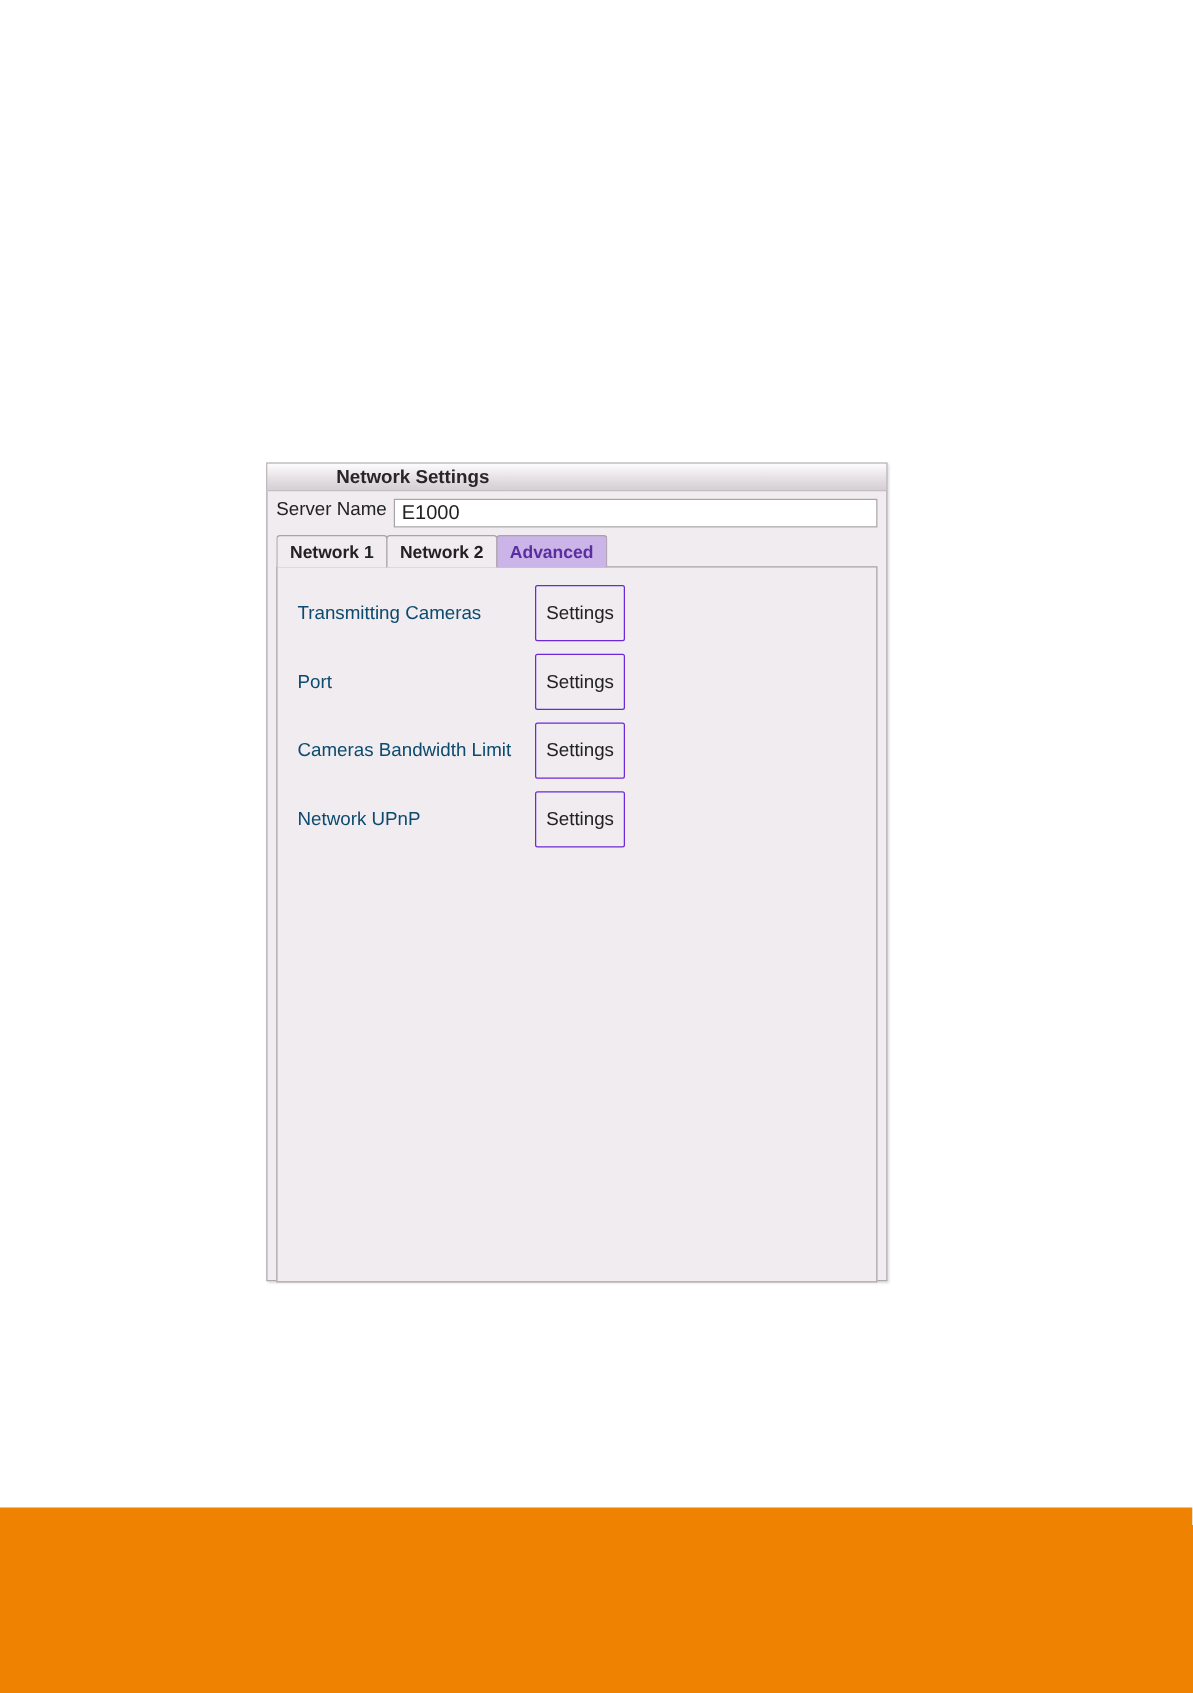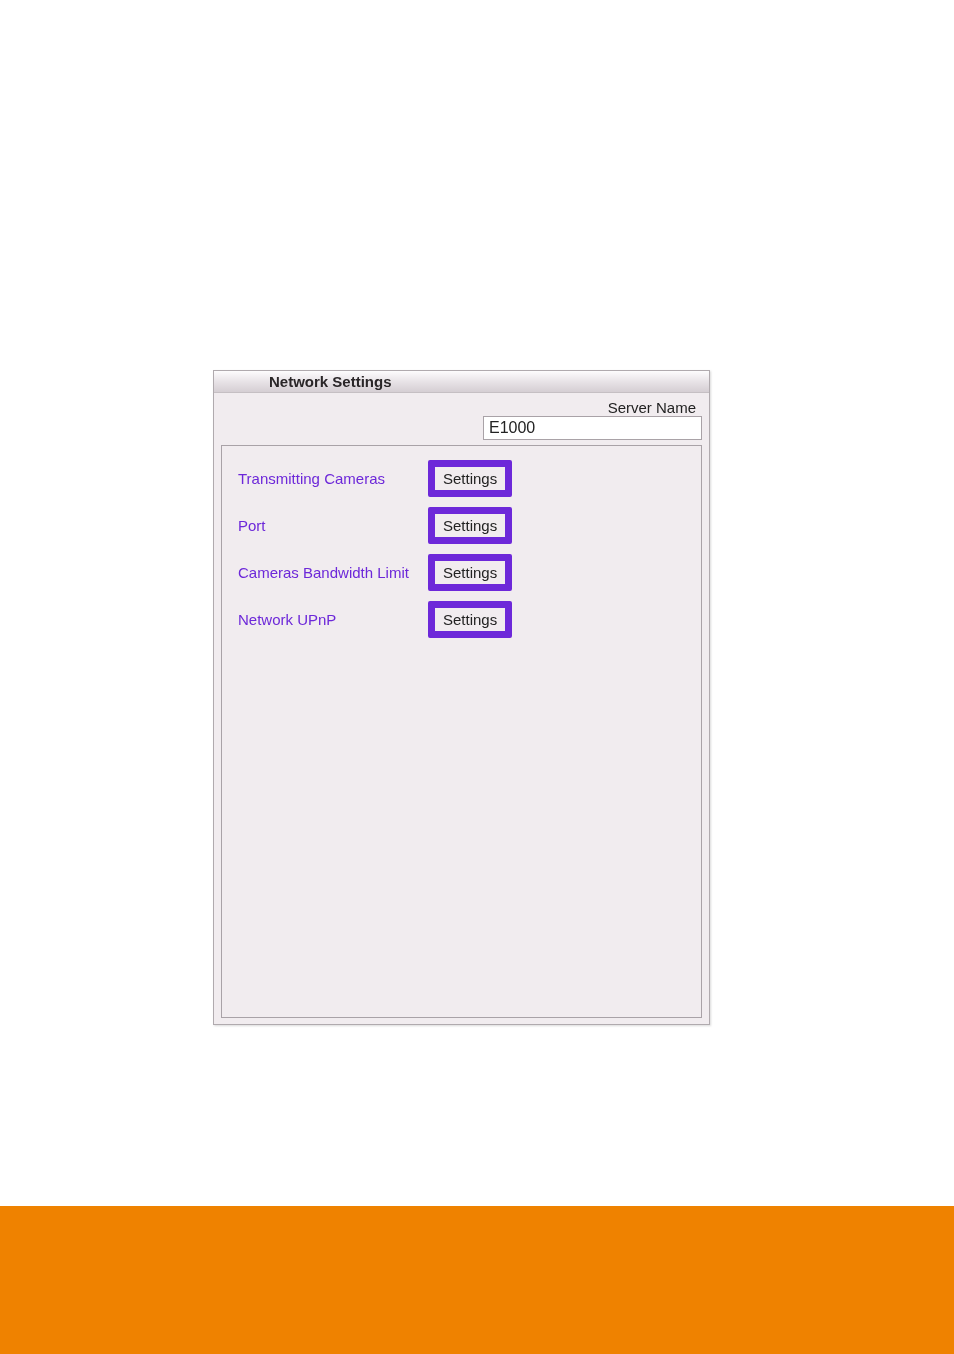--- a/index.html
+++ b/index.html
@@ -33,23 +33,22 @@
       align-items: center;
     }
     .panel-title {
       font-size: 15px;
       font-weight: bold;
       color: #2a2628;
       margin-left: 47px;
     }
     .server-row {
       display: flex;
-      align-items: flex-end;
+      align-items: flex-start;
       padding: 6px 7px 6px 7px;
-      flex-direction: column;
     }
     .server-label {
       font-size: 15px;
       color: #222;
       margin-right: 6px;
       white-space: nowrap;
     }
     .server-input {
       flex: 1;
       height: 23px;
@@ -94,29 +93,29 @@
       margin-top: -1px;
       padding: 14px 16px;
     }
     .setting-row {
       display: flex;
       align-items: center;
       margin-bottom: 10px;
     }
     .setting-label {
       font-size: 15px;
-      color: #6d28d9;
+      color: #0c4a6e;
       width: 190px;
     }
     .settings-btn {
-      border: 7px solid #6d28d9;
+      border: 1px solid #6d28d9;
       background: #f1ecef;
       font-size: 15px;
       color: #222;
-      padding: 3px 8px;
+      padding: 13px 8px;
       cursor: pointer;
       font-family: inherit;
       border-radius: 2px;
     }
     .footer-bar {
       position: absolute;
       left: 0;
       bottom: 0;
       width: 954px;
       height: 148px;
@@ -130,20 +129,25 @@
   <div class="panel-header">
     <span class="panel-title">Network Settings</span>
   </div>
 
   <div class="server-row">
     <span class="server-label">Server Name</span>
     <input class="server-input" type="text" value="E1000" style="">
   </div>
 
   <div class="tabs-container">
+    <div class="tabs-bar">
+      <div class="tab">Network 1</div>
+      <div class="tab">Network 2</div>
+      <div class="tab active">Advanced</div>
+    </div>
 
     <div class="tab-content">
       <div class="setting-row">
         <span class="setting-label">Transmitting Cameras</span>
         <button class="settings-btn">Settings</button>
       </div>
       <div class="setting-row">
         <span class="setting-label">Port</span>
         <button class="settings-btn">Settings</button>
       </div>

